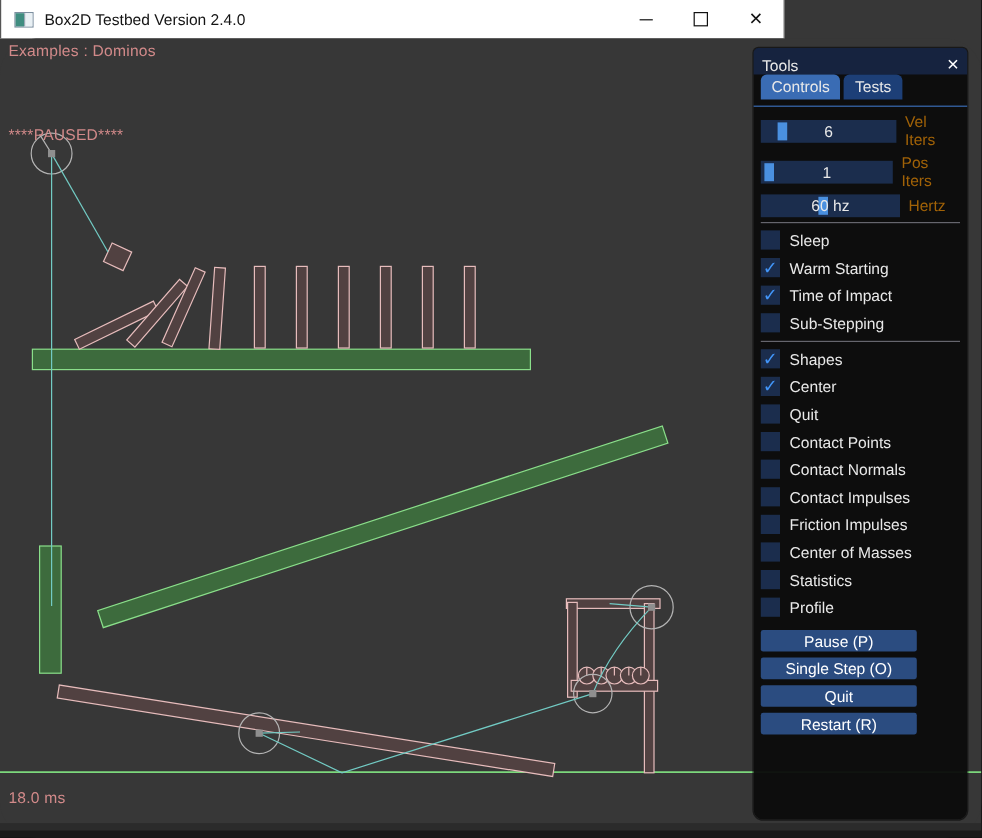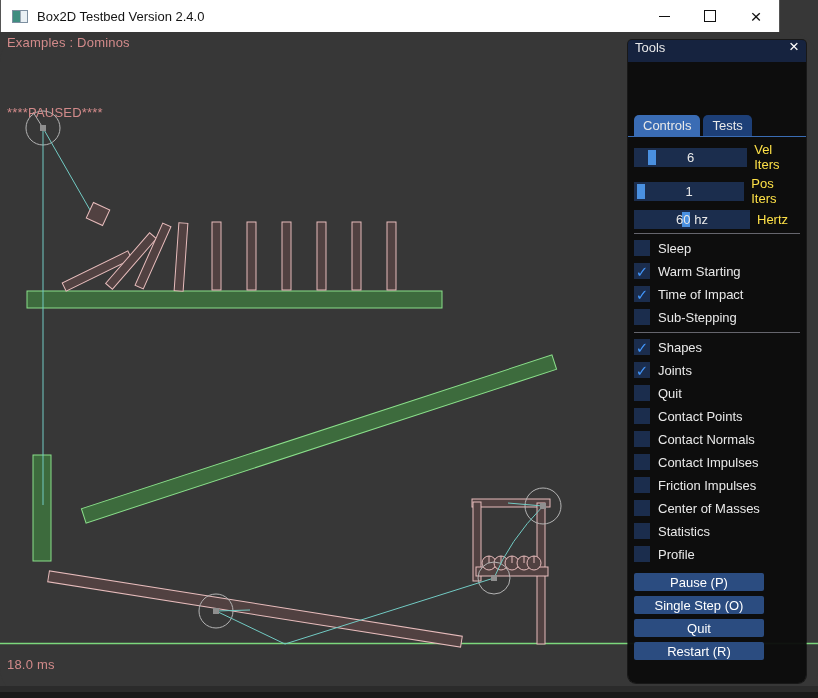--- a/index.html
+++ b/index.html
@@ -1,19 +1,19 @@
 <!DOCTYPE html>
 <html style="--green_stroke: #8adf8a; --green_fill: #3d6b3d; --pink_stroke: #e7bcbc; --pink_fill: #514141; --teal: #72cbc4; --gray: #b4b4b4; --marker: #8f8f8f; --ground: #7cd87c; --accent_blue: #4296fa; --slider_grab: #4a90e0; --button: #2b4c80; --frame: #1b2d4d; --tab_active: #3a6cb4; --tab_inactive: #1d3f77; --panel_title: #16233f; --hud_text: #d28a8a;"><head>
 <meta charset="utf-8">
 <style>
   html,body{margin:0;padding:0;background:#000;}
   .window{position:relative;width:818px;height:698px;overflow:hidden;
           font-family:"Liberation Sans","DejaVu Sans",sans-serif;background:#373737;}
   
-  .titlebar{position:absolute;top:0;left:0;width:780px;height:32px;background:#ffffff;
+  .titlebar{position:absolute;top:0;left:0;width:654px;height:32px;background:#ffffff;
             display:flex;align-items:center;border-left:1px solid #555;border-right:1px solid #555;box-sizing:border-box;}
   .app-icon{width:16px;height:13px;margin-left:11px;border:1px solid #7d8fa0;box-sizing:border-box;
             display:flex;background:#fff;}
   .app-icon .ic-l{width:8px;height:100%;background:#3f8d80;}
   .app-icon .ic-r{width:6px;height:100%;background:#e9f0f4;border-left:1px solid #9aa8b4;}
   .title-text{margin-left:9px;font-size:13px;color:#141414;}
   .win-controls{margin-left:auto;display:flex;height:100%;}
   .win-btn{width:46px;height:100%;display:flex;align-items:center;justify-content:center;}
   .glyph-min{width:11px;height:1px;background:#111;}
   .glyph-max{width:10px;height:10px;border:1px solid #111;}
@@ -26,35 +26,35 @@
   .hud-paused{top:25px;margin-top:48px;}
   .hud-ms{bottom:26px;}
   
   .bottom-shade{position:absolute;left:0;bottom:6px;width:818px;height:6px;background:#2b2b2b;}
   .bottom-edge{position:absolute;left:0;bottom:0;width:818px;height:6px;background:#191919;}
   
   .panel{position:absolute;left:628px;top:8px;width:178px;height:643px;
          background:rgba(11,11,11,0.96);border-radius:4px 4px 8px 8px;color:#e9e9e9;font-size:13px;
          box-shadow:0 0 0 1px rgba(0,0,0,0.55);}
   .panel-titlebar{height:22px;background:var(--panel_title,#16233f);border-radius:4px 4px 0 0;
-                  display:flex;align-items:flex-start;padding:0 7px;}
+                  display:flex;align-items:flex-end;padding:0 7px;}
   .panel-title{flex:1;}
   .panel-close{font-size:17px;line-height:1;color:#fff;margin-top:-2px;}
-  .tabbar{display:flex;align-items:flex-end;height:26px;padding:0 0 0 6px;gap:3px;
-          border-bottom:1px solid var(--tab_active,#3a6cb4);margin-top:48px;}
+  .tabbar{display:flex;height:26px;padding:0 0 0 6px;gap:3px;
+          border-bottom:1px solid var(--tab_active,#3a6cb4);}
   .tab{height:21px;padding:0 9px;display:flex;align-items:center;border-radius:5px 5px 0 0;}
   .tab.active{background:var(--tab_active,#3a6cb4);}
   .tab.inactive{background:var(--tab_inactive,#1d3f77);}
   .panel-body{padding:5px 6px 0 6px;}
   .slider-row{display:flex;align-items:center;margin-bottom:4px;}
   .slider{position:relative;width:116px;height:19px;background:var(--frame,#1b2d4d);}
   .slider .grab{position:absolute;top:2px;bottom:2px;width:8px;background:var(--slider_grab,#4a90e0);}
   .slider .value{position:relative;width:100%;height:100%;display:flex;align-items:center;
                  justify-content:center;z-index:1;}
-  .row-label{margin-left:7px;color:#fde047;}
+  .row-label{margin-left:7px;color:#a16207;}
   .separator{height:1px;background:#65656d;margin:4px 0 6px 0;}
   .check-row{display:flex;align-items:center;height:16px;margin-bottom:7px;}
   .checkbox{width:16px;height:16px;background:var(--frame,#1b2d4d);display:flex;align-items:center;
             justify-content:center;flex:none;}
   .checkbox .mark{display:none;color:var(--accent_blue,#4296fa);font-size:15px;font-weight:bold;line-height:1;}
   .check-row.checked .mark{display:block;}
   .check-label{margin-left:8px;}
   .btn{width:130px;height:18px;margin-bottom:5px;background:var(--button,#2b4c80);border-radius:2px;
        display:flex;align-items:center;justify-content:center;color:#fff;}
 </style>
@@ -199,21 +199,21 @@
         <div class="check-row checked">
           <span class="checkbox">
               <span class="mark">✓</span>
             </span>
           <span class="check-label">Shapes</span>
         </div>
         <div class="check-row checked">
           <span class="checkbox">
               <span class="mark">✓</span>
             </span>
-          <span class="check-label">Joints</span>
+          <span class="check-label">Center</span>
         </div>
         <div class="check-row">
           <span class="checkbox"></span>
           <span class="check-label">Quit</span>
         </div>
         <div class="check-row">
           <span class="checkbox"></span>
           <span class="check-label">Contact Points</span>
         </div>
         <div class="check-row">

